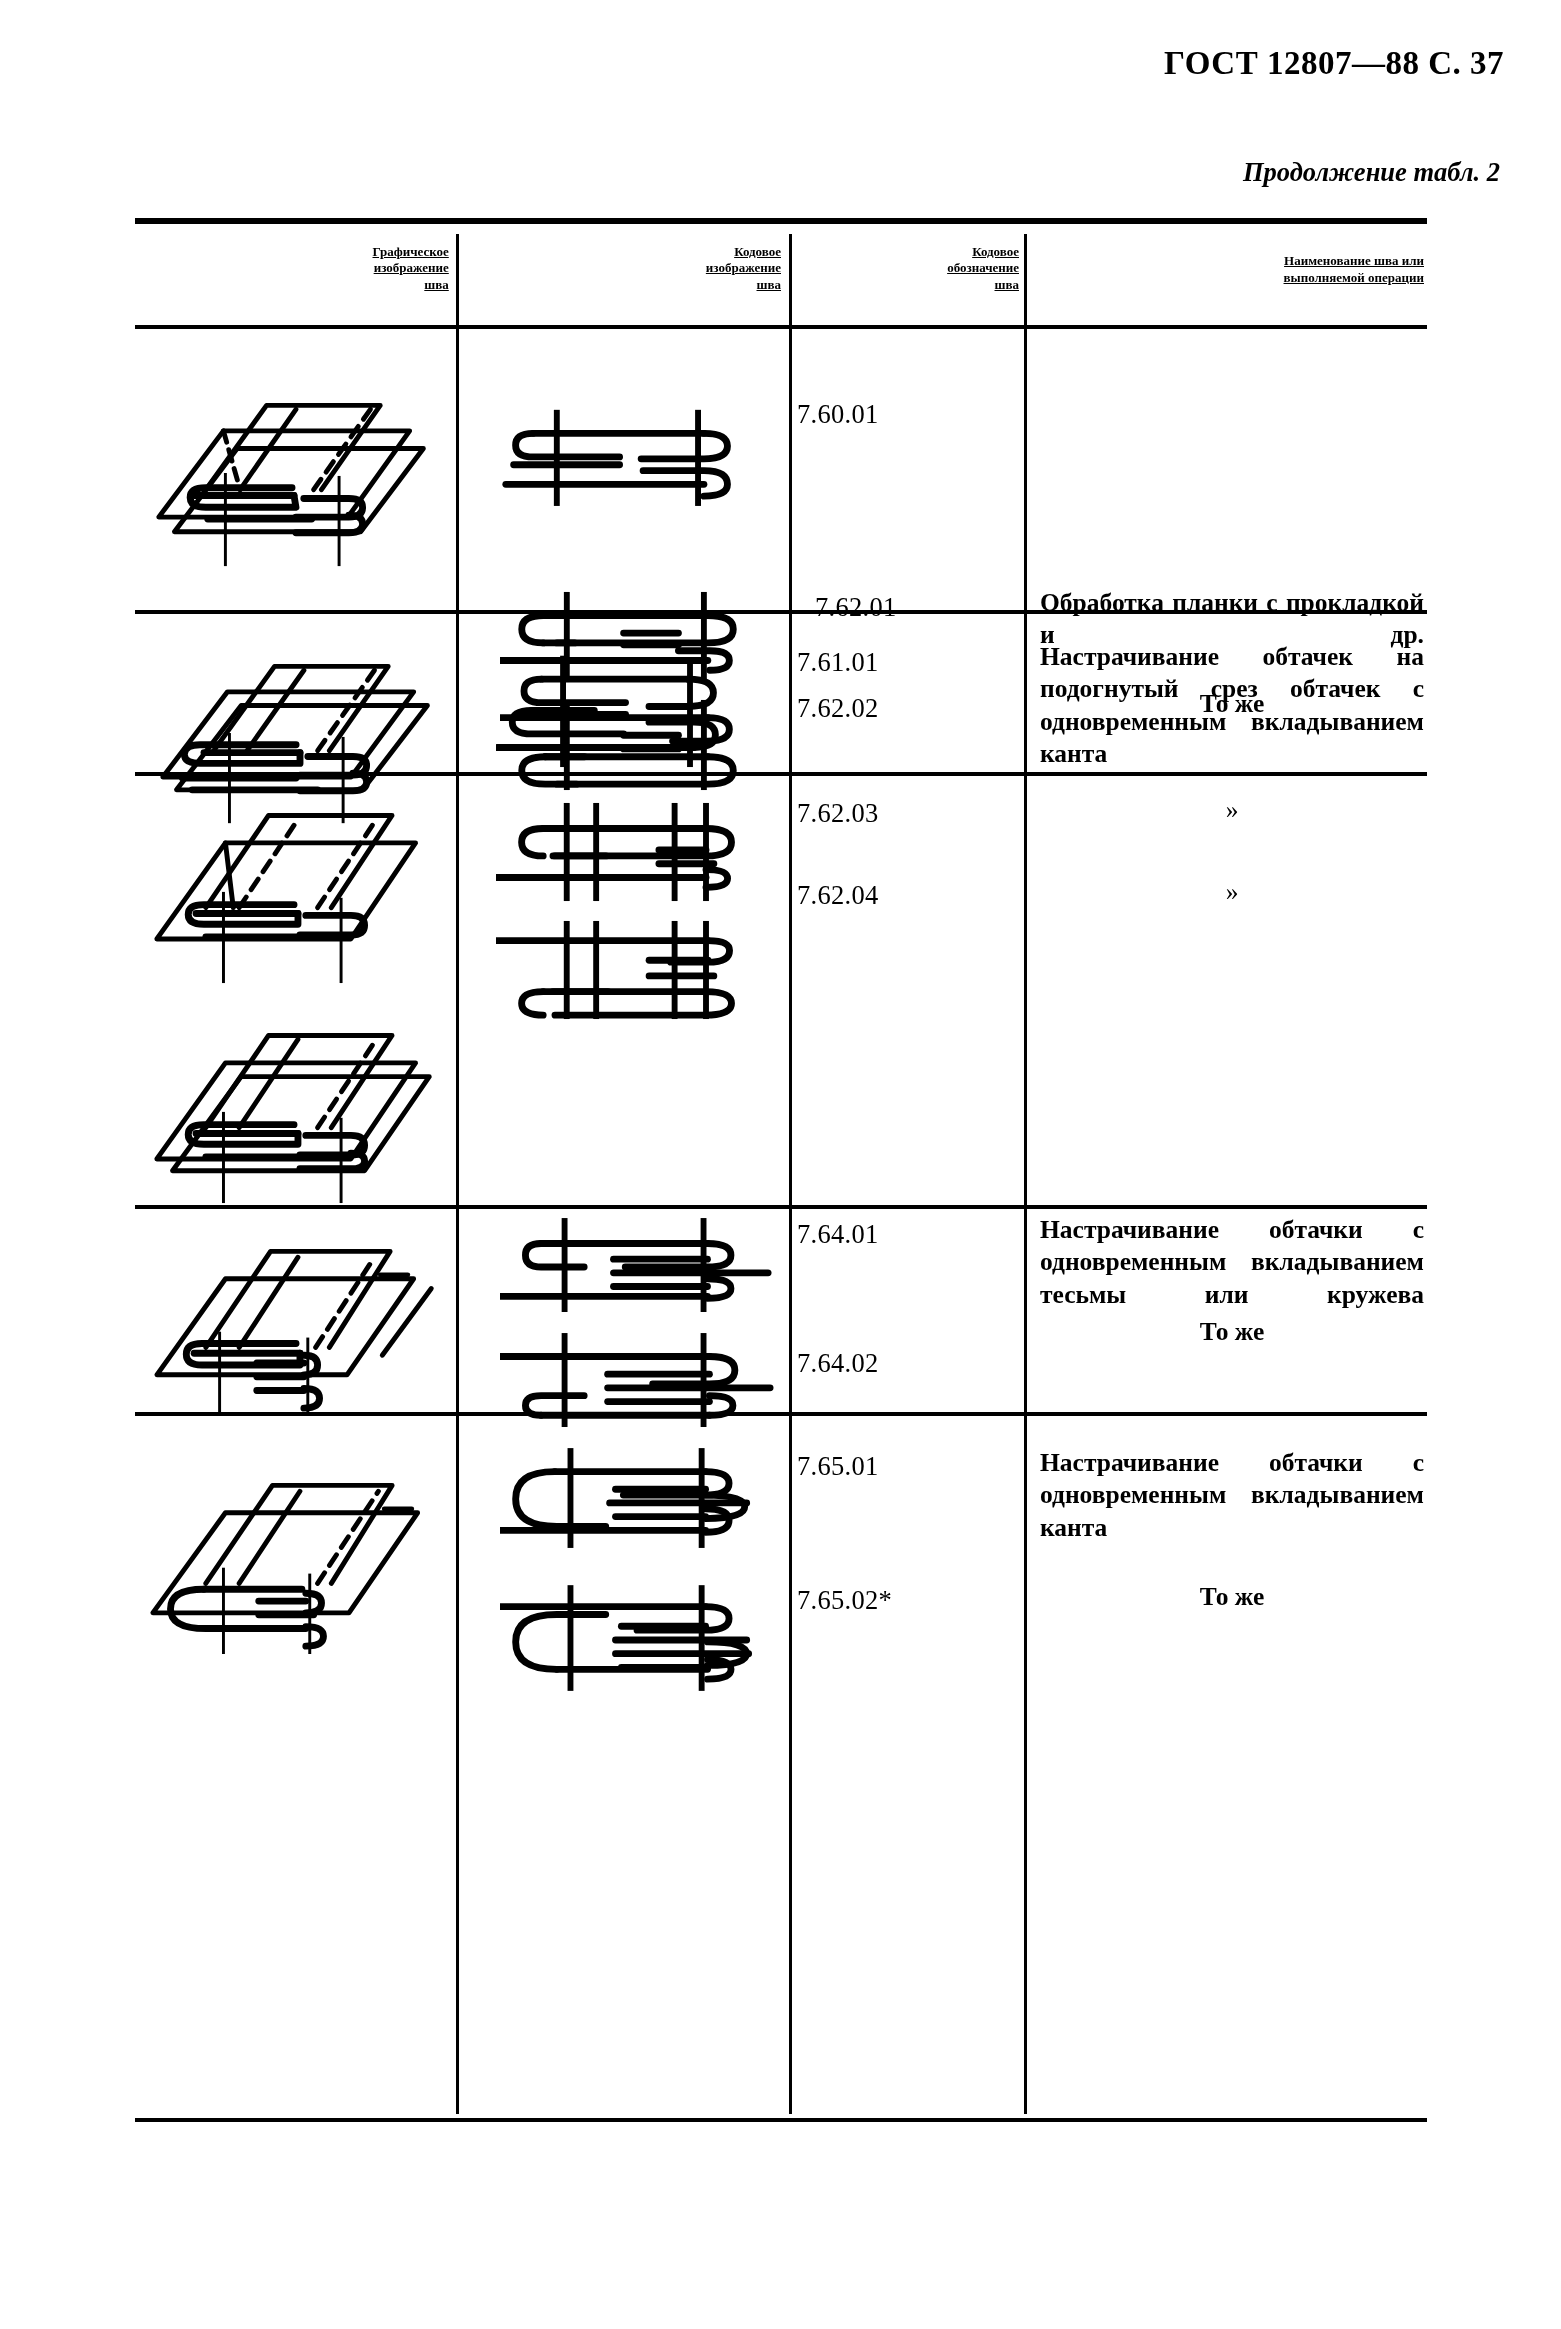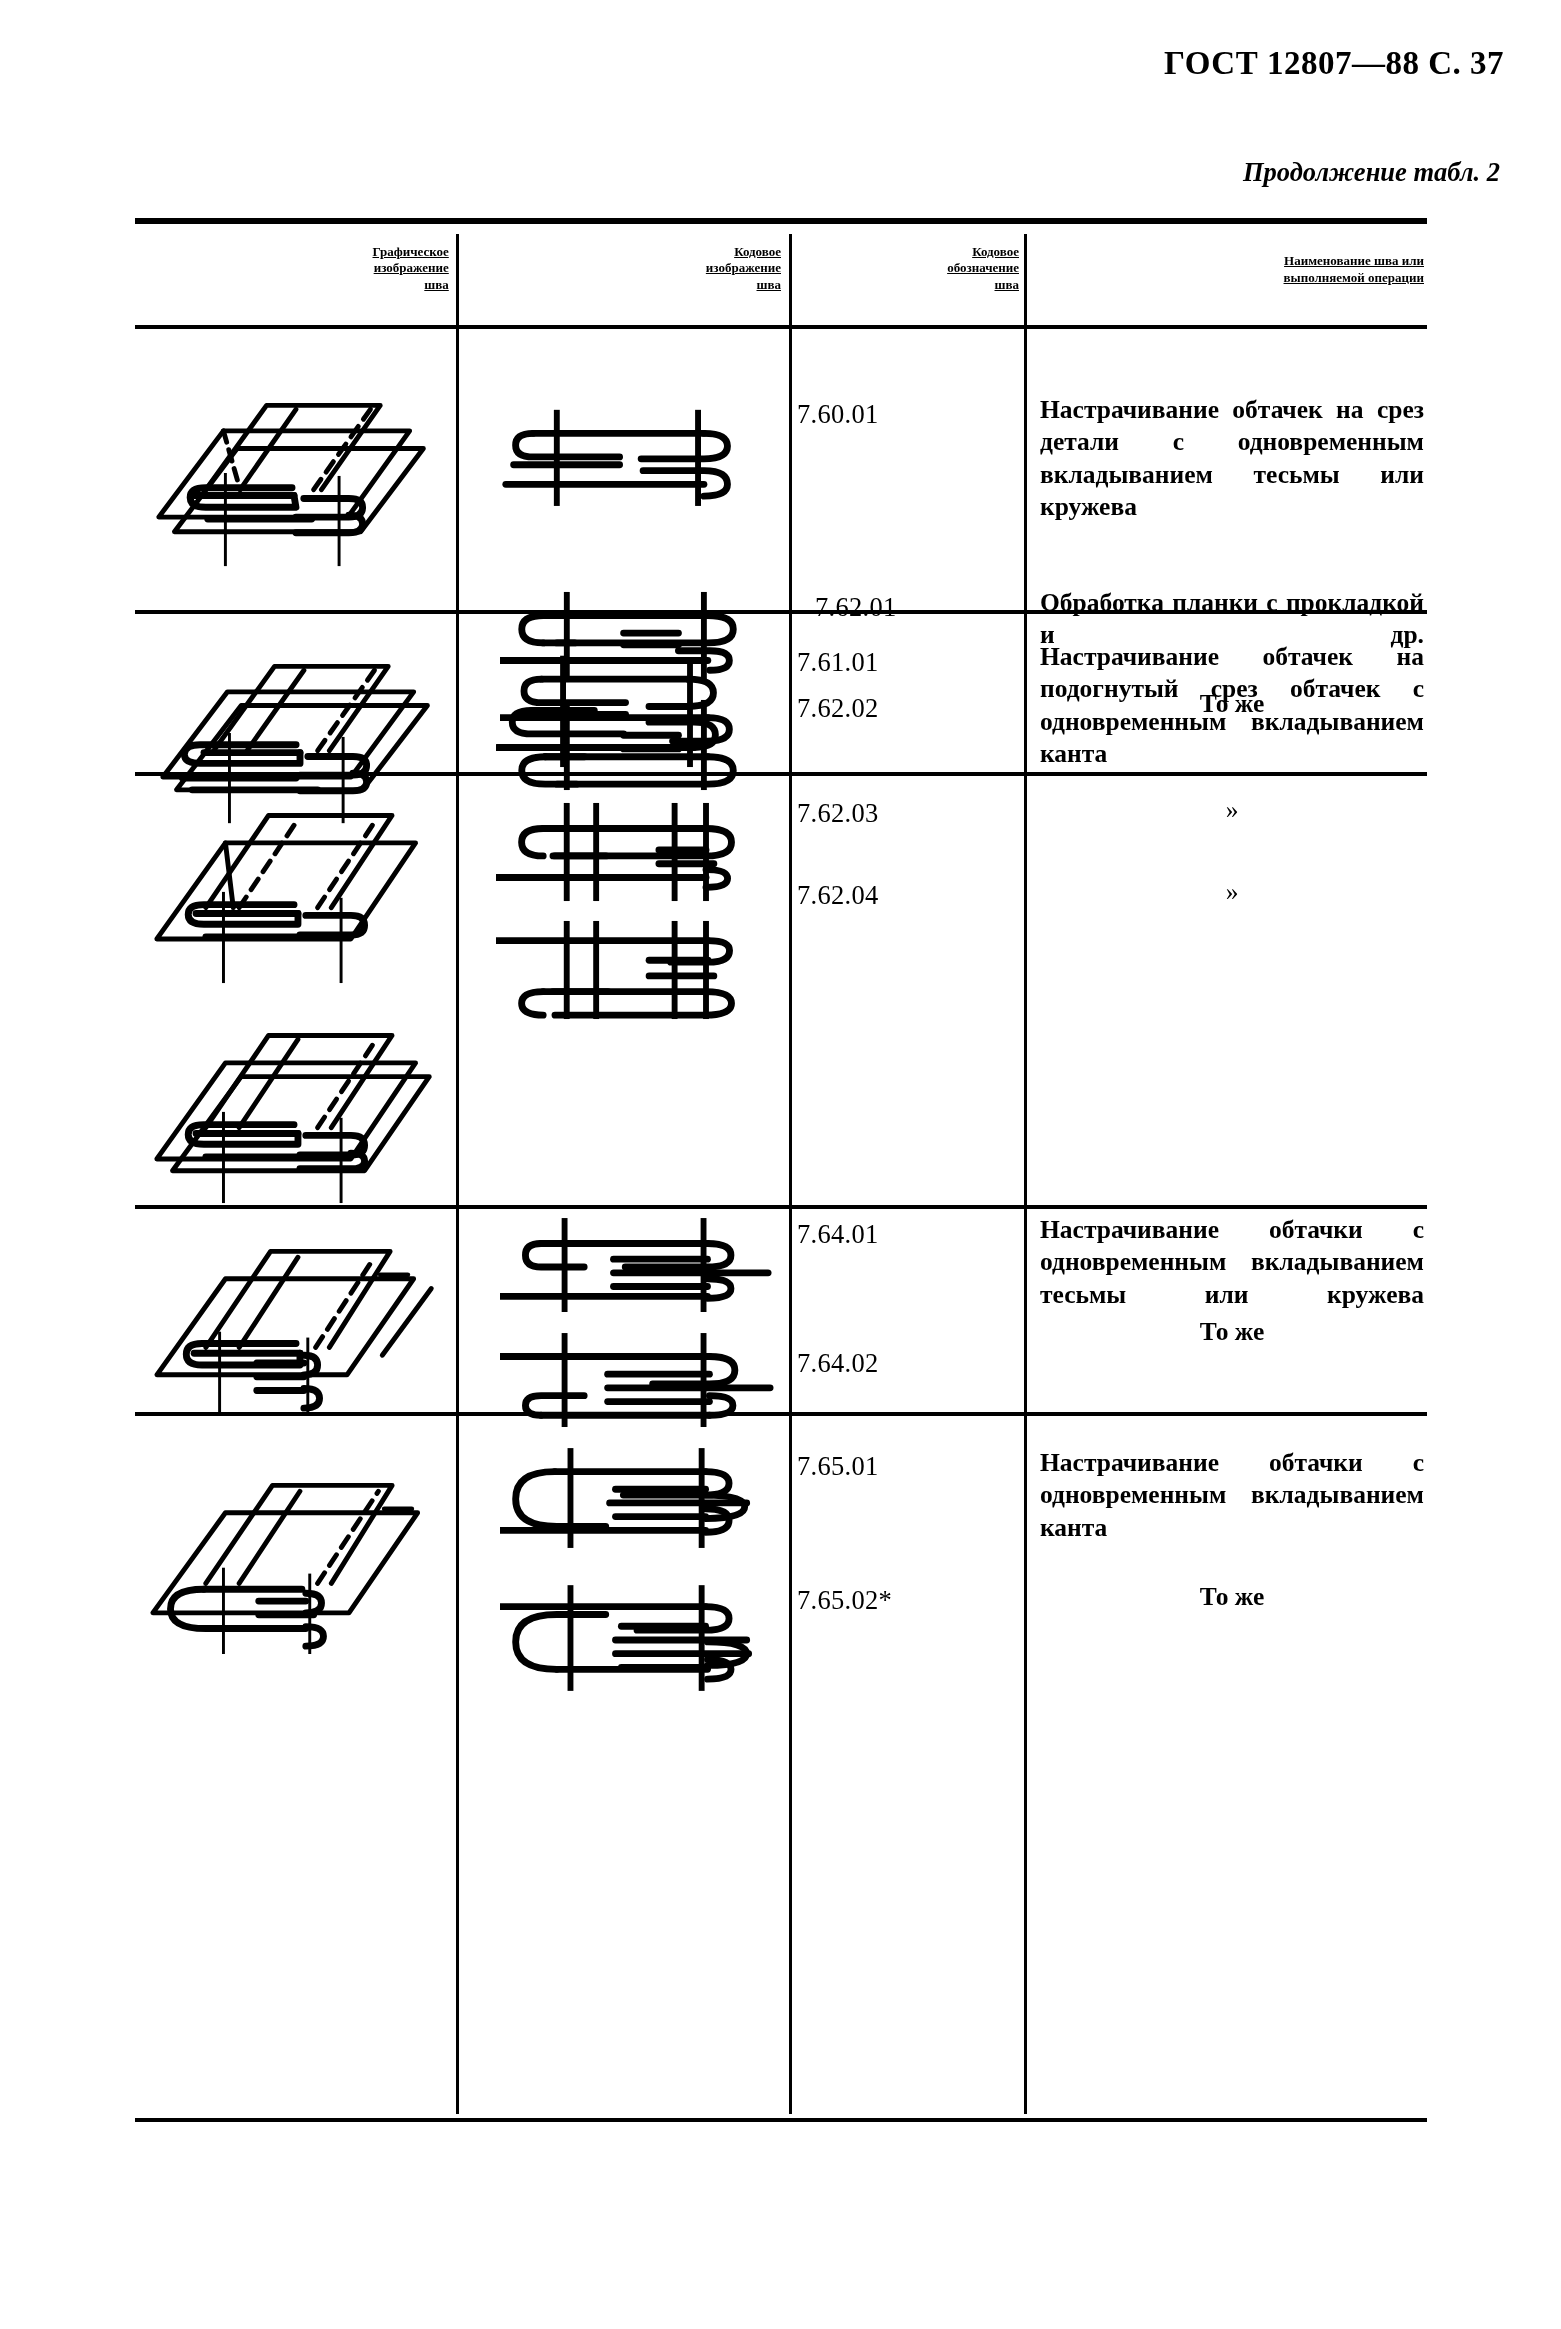--- a/index.html
+++ b/index.html
@@ -129,21 +129,20 @@
           <path d="M150 78 L212 78 Q236 78 236 92 Q236 104 212 104"></path>
         </g>
         <g stroke="#000" stroke-width="6">
           <line x1="62" y1="16" x2="62" y2="114"></line>
           <line x1="206" y1="16" x2="206" y2="114"></line>
         </g>
       </svg>
     </div>
 
     <div class="cell-code" style="left:662px;top:181px;width:222px;">7.60.01</div>
-    <div class="cell-desc" style="left:905px;top:176px;width:384px;">Настрачивание обтачек на срез детали с одно­временным вкладывани­ем тесьмы или кружева</div>
 
     <div class="fig" style="left:17.6px;top:417px;">
       <svg width="294" height="196" viewBox="0 0 300 200">
         <g fill="none" stroke="#000" stroke-width="5" stroke-linejoin="round" stroke-linecap="round">
           <path d="M10 145 L76 58 L266 58 L202 145 Z"></path>
           <path d="M24 158 L90 72 L280 72 L214 158 Z"></path>
           <path d="M62 118 L124 32 L240 32 L180 118"></path>
           <path d="M96 118 L154 36"></path>
           <path d="M168 118 L226 36" stroke-dasharray="13 9"></path>
         </g>

